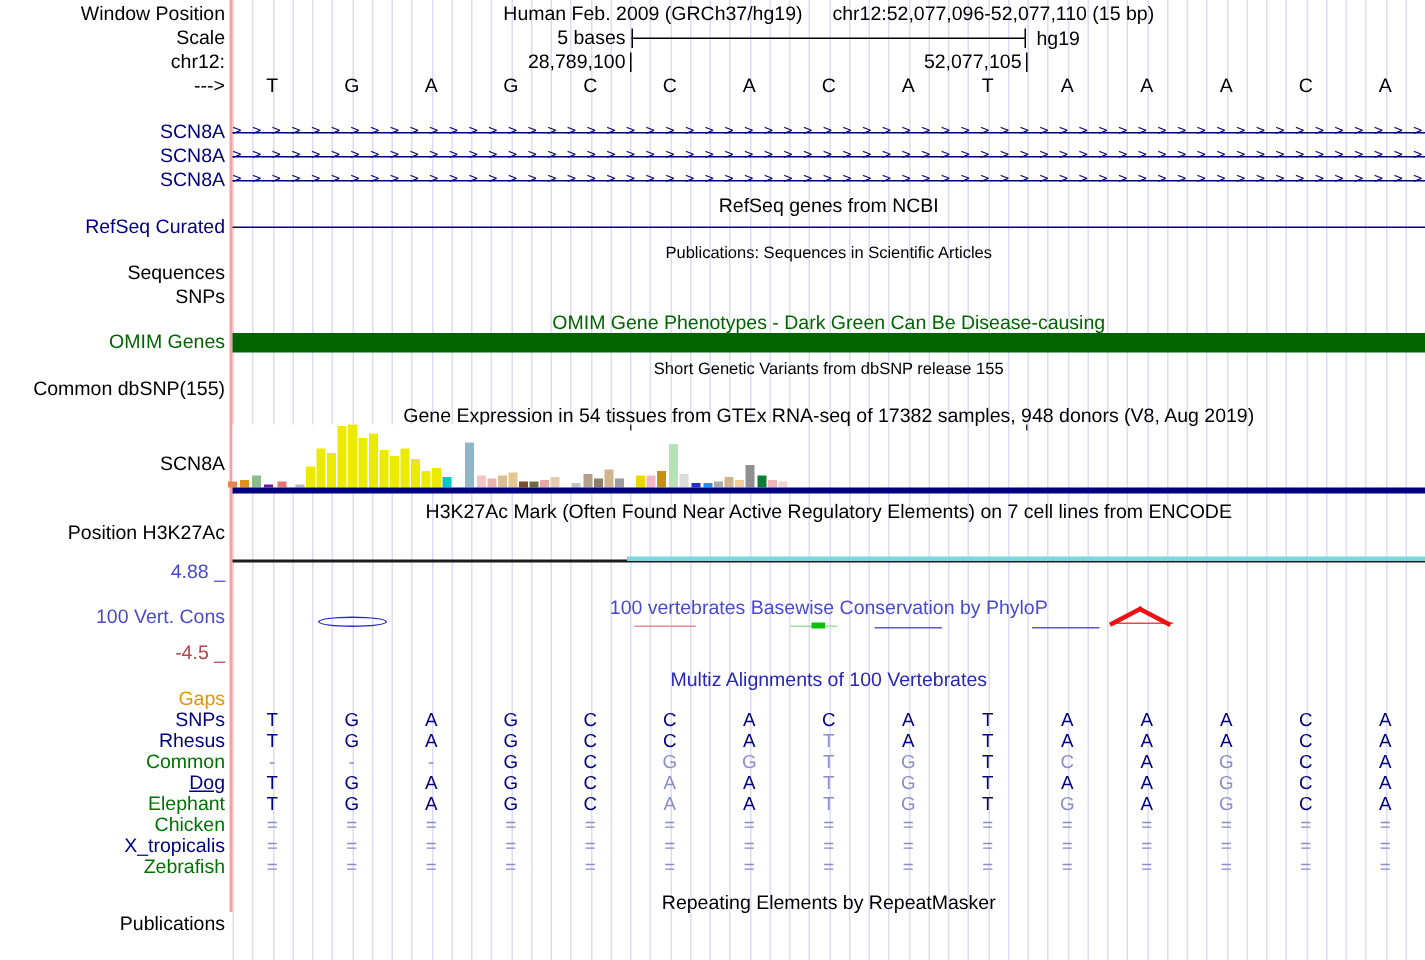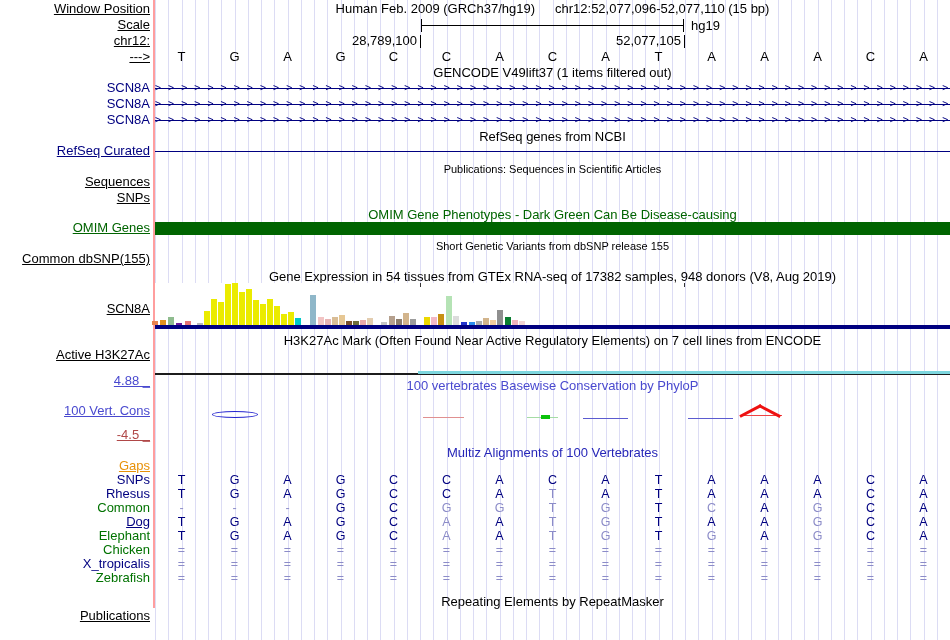--- a/index.html
+++ b/index.html
@@ -2,21 +2,21 @@
 <html><head>
 <meta charset="utf-8">
 <style>
   html,body{margin:0;padding:0;background:#fff;}
   #app{
     position:relative;width:950px;height:640px;overflow:hidden;background:#fff;
     font-family:"Liberation Sans",sans-serif;font-size:13px;color:#000;
   }
   .abs{position:absolute;}
   .grid{position:absolute;top:0;width:1px;height:640px;background:var(--grid);}
-  .lbl{position:absolute;right:800px;white-space:nowrap;line-height:14px;text-align:right;text-decoration:underline;}
+  .lbl{position:absolute;right:800px;white-space:nowrap;line-height:14px;text-align:right;}
   .rtext{position:absolute;text-align:right;white-space:nowrap;line-height:14px;}
   .title{position:absolute;left:155px;width:795px;text-align:center;white-space:nowrap;line-height:14px;}
   .small{font-size:11px;}
   .navy{color:var(--navy);}
   .omimc{color:var(--omim);}
   .phylopc{color:var(--phylop);}
   .multizc{color:var(--multizblue);}
   .maroonc{color:var(--maroon);}
   .orangec{color:var(--orange);}
   .vtick{position:absolute;width:1px;background:#000;}
@@ -98,30 +98,31 @@
   <div class="lbl" style="top:2px">Window Position</div>
   <div class="lbl" style="top:18px">Scale</div>
   <div class="lbl" style="top:34px">chr12:</div>
   <div class="lbl" style="top:50px">---&gt;</div>
   <div class="lbl navy" style="top:144px">RefSeq Curated</div>
   <div class="lbl" style="top:175px">Sequences</div>
   <div class="lbl" style="top:191px">SNPs</div>
   <div class="lbl omimc" style="top:221px">OMIM Genes</div>
   <div class="lbl" style="top:252px">Common dbSNP(155)</div>
   <div class="lbl" style="top:302px">SCN8A</div>
-  <div class="lbl" style="top:348px">Active H3K27Ac</div>
+  <div class="lbl" style="top:348px">Position H3K27Ac</div>
   <div class="lbl phylopc" style="top:374px">4.88 _</div>
   <div class="lbl phylopc" style="top:404px">100 Vert. Cons</div>
   <div class="lbl maroonc" style="top:428px">-4.5 _</div>
   <div class="lbl orangec" style="top:459px">Gaps</div>
   <div class="lbl" style="top:609px">Publications</div>
 
   <div class="title" style="top:2px">
     <span>Human Feb. 2009 (GRCh37/hg19)</span><span style="display:inline-block;width:20px"></span><span>chr12:52,077,096-52,077,110 (15 bp)</span>
   </div>
+  <div class="rtext" style="top:18px;left:155px;width:262px">5 bases</div>
   <div class="hline" style="top:25px;left:421px;width:263px;background:#000"></div>
   <div class="vtick" style="top:19px;left:421px;height:13px"></div>
   <div class="vtick" style="top:19px;left:683px;height:13px"></div>
   <div class="abs" style="top:18px;left:691px">hg19</div>
   <div class="rtext" style="top:34px;left:155px;width:262px">28,789,100</div>
   <div class="vtick" style="top:35px;left:420px;height:13px"></div>
   <div class="rtext" style="top:34px;left:419px;width:262px">52,077,105</div>
   <div class="vtick" style="top:35px;left:684px;height:13px"></div>
   <div id="seq-row">
       <div class="cell" style="position: absolute; top: 50px; left: 155px;">T</div>
@@ -134,28 +135,27 @@
       <div class="cell" style="position: absolute; top: 50px; left: 526px;">C</div>
       <div class="cell" style="position: absolute; top: 50px; left: 579px;">A</div>
       <div class="cell" style="position: absolute; top: 50px; left: 632px;">T</div>
       <div class="cell" style="position: absolute; top: 50px; left: 685px;">A</div>
       <div class="cell" style="position: absolute; top: 50px; left: 738px;">A</div>
       <div class="cell" style="position: absolute; top: 50px; left: 791px;">A</div>
       <div class="cell" style="position: absolute; top: 50px; left: 844px;">C</div>
       <div class="cell" style="position: absolute; top: 50px; left: 897px;">A</div>
     </div>
 
-  <div class="title" style="top:66px">GENCODE V49lift37 (1 items filtered out)</div>
   <div class="title" style="top:130px">RefSeq genes from NCBI</div>
   <div class="title omimc" style="top:208px">OMIM Gene Phenotypes - Dark Green Can Be Disease-causing</div>
   <div class="title small" style="top:162px">Publications: Sequences in Scientific Articles</div>
   <div class="title small" style="top:239px">Short Genetic Variants from dbSNP release 155</div>
   <div class="title" style="top:270px">Gene Expression in 54 tissues from GTEx RNA-seq of 17382 samples, 948 donors (V8, Aug 2019)</div>
   <div class="title" style="top:334px">H3K27Ac Mark (Often Found Near Active Regulatory Elements) on 7 cell lines from ENCODE</div>
-  <div class="title phylopc" style="top:379px">100 vertebrates Basewise Conservation by PhyloP</div>
+  <div class="title phylopc" style="top:398px">100 vertebrates Basewise Conservation by PhyloP</div>
   <div class="title multizc" style="top:446px">Multiz Alignments of 100 Vertebrates</div>
   <div class="title" style="top:595px">Repeating Elements by RepeatMasker</div>
 
   <div id="gencode-rows">
       <div style="position: absolute; top: 81px; right: 800px; text-align: right; line-height: 14px; color: var(--navy);">SCN8A</div>
       <div style="position: absolute; top: 88px; left: 155px; width: 795px; height: 1px; background: var(--navy);"></div>
       <div class="chevrons" style="position: absolute; top: 81px;">&gt;&gt;&gt;&gt;&gt;&gt;&gt;&gt;&gt;&gt;&gt;&gt;&gt;&gt;&gt;&gt;&gt;&gt;&gt;&gt;&gt;&gt;&gt;&gt;&gt;&gt;&gt;&gt;&gt;&gt;&gt;&gt;&gt;&gt;&gt;&gt;&gt;&gt;&gt;&gt;&gt;&gt;&gt;&gt;&gt;&gt;&gt;&gt;&gt;&gt;&gt;&gt;&gt;&gt;&gt;&gt;&gt;&gt;&gt;&gt;&gt;</div>
       <div style="position: absolute; top: 97px; right: 800px; text-align: right; line-height: 14px; color: var(--navy);">SCN8A</div>
       <div style="position: absolute; top: 104px; left: 155px; width: 795px; height: 1px; background: var(--navy);"></div>
       <div class="chevrons" style="position: absolute; top: 97px;">&gt;&gt;&gt;&gt;&gt;&gt;&gt;&gt;&gt;&gt;&gt;&gt;&gt;&gt;&gt;&gt;&gt;&gt;&gt;&gt;&gt;&gt;&gt;&gt;&gt;&gt;&gt;&gt;&gt;&gt;&gt;&gt;&gt;&gt;&gt;&gt;&gt;&gt;&gt;&gt;&gt;&gt;&gt;&gt;&gt;&gt;&gt;&gt;&gt;&gt;&gt;&gt;&gt;&gt;&gt;&gt;&gt;&gt;&gt;&gt;&gt;</div>

